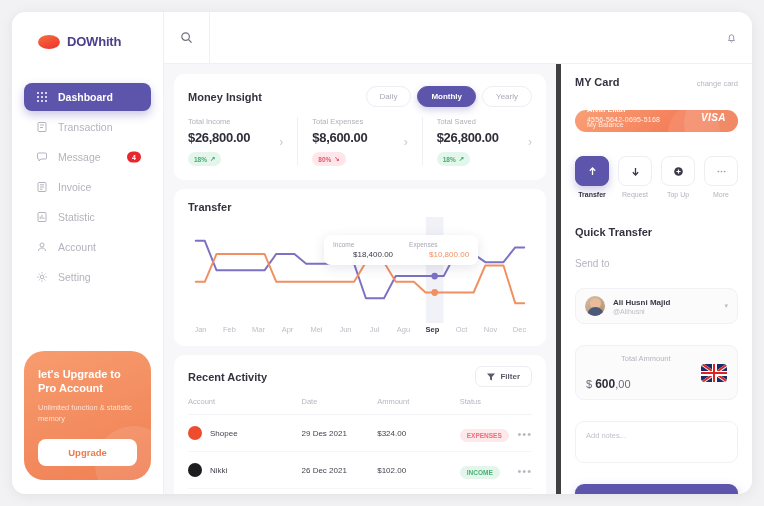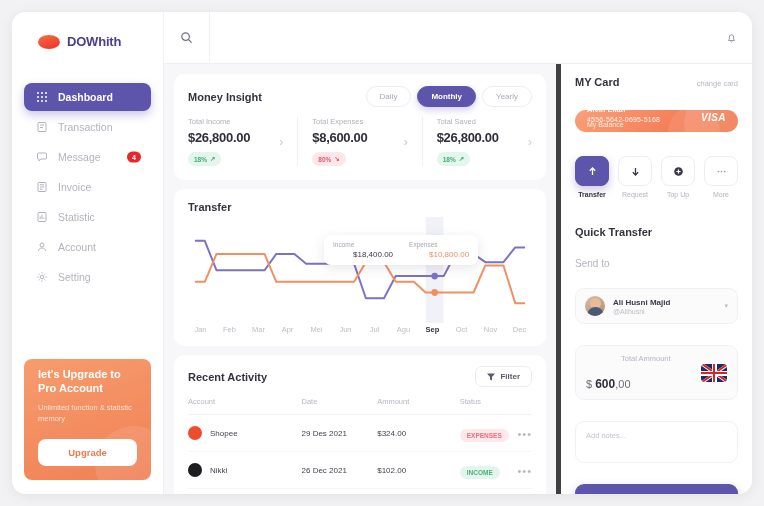--- a/index.html
+++ b/index.html
@@ -51,21 +51,21 @@
   .badge-count {
     position: absolute; right: 10px; top: 50%; transform: translateY(-50%);
     background: #e8262d; color: #fff; font-size: 7px; font-weight: bold;
     min-width: 14px; height: 11px; border-radius: 6px;
     display: flex; align-items: center; justify-content: center; padding: 0 3px;
   }
 
   .upgrade {
     margin-top: auto;
     background: linear-gradient(160deg,#f79c6e 0%, #f08054 100%);
-    border-radius: 8px; padding: 8px 14px 14px 14px;
+    border-radius: 20px; padding: 16px 14px 14px 14px;
     position: relative; overflow: hidden;
   }
   .upgrade::after{
     content:""; position:absolute; width:78px; height:78px; border-radius:50%;
     background: rgba(255,255,255,.10); right:-22px; bottom:-24px;
   }
   .upg-title { font-size: 11px; font-weight: bold; color: #fff; line-height: 1.35; position:relative; z-index:1;}
   .upg-sub { font-size: 7.5px; color: rgba(255,255,255,.72); line-height: 1.45; margin-top: 7px; position:relative; z-index:1;}
   .upg-btn {
     margin-top: 14px; background: #fff; color: #f0794c;

